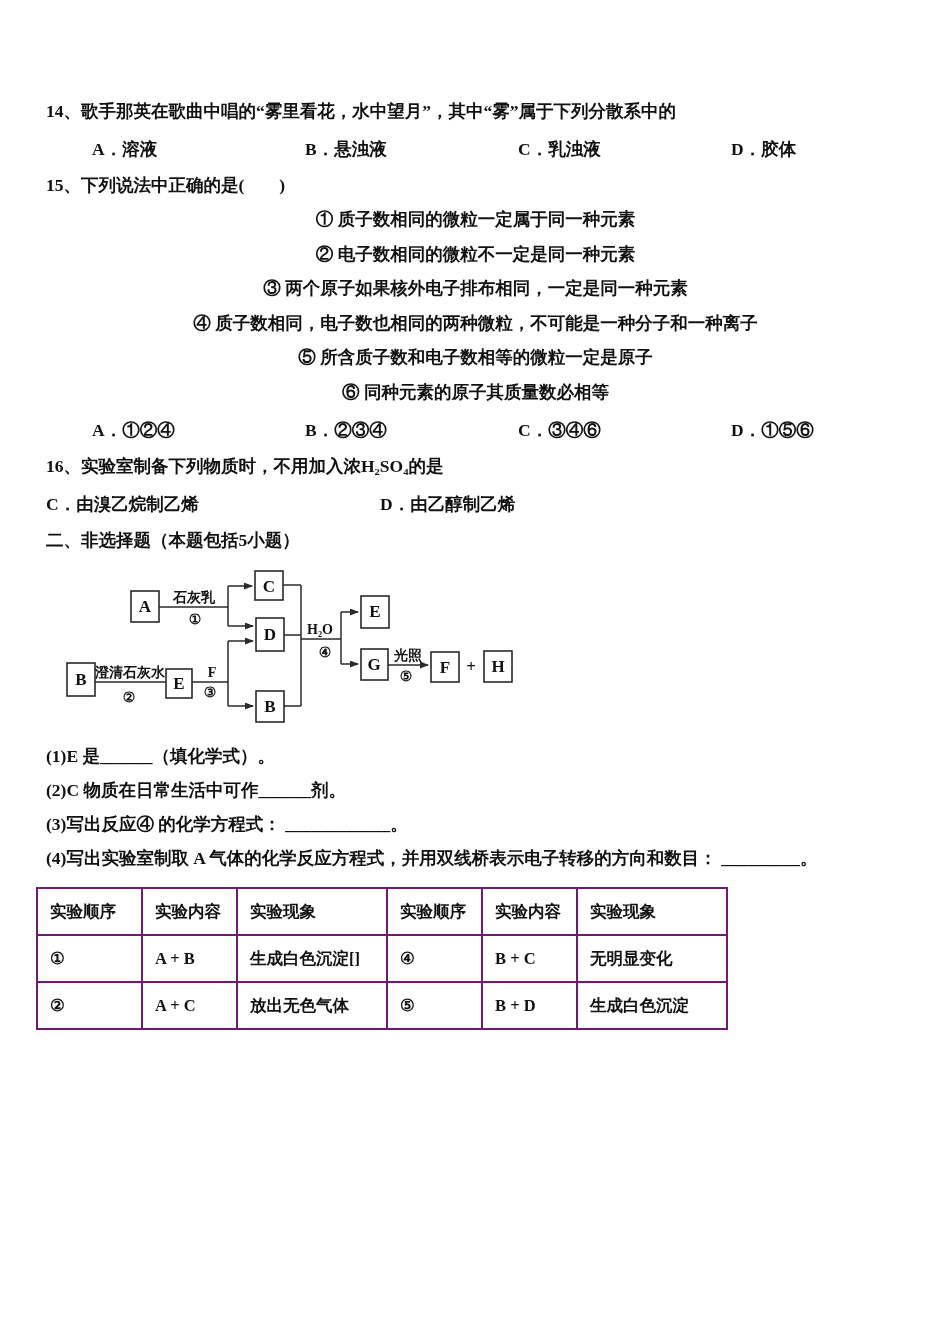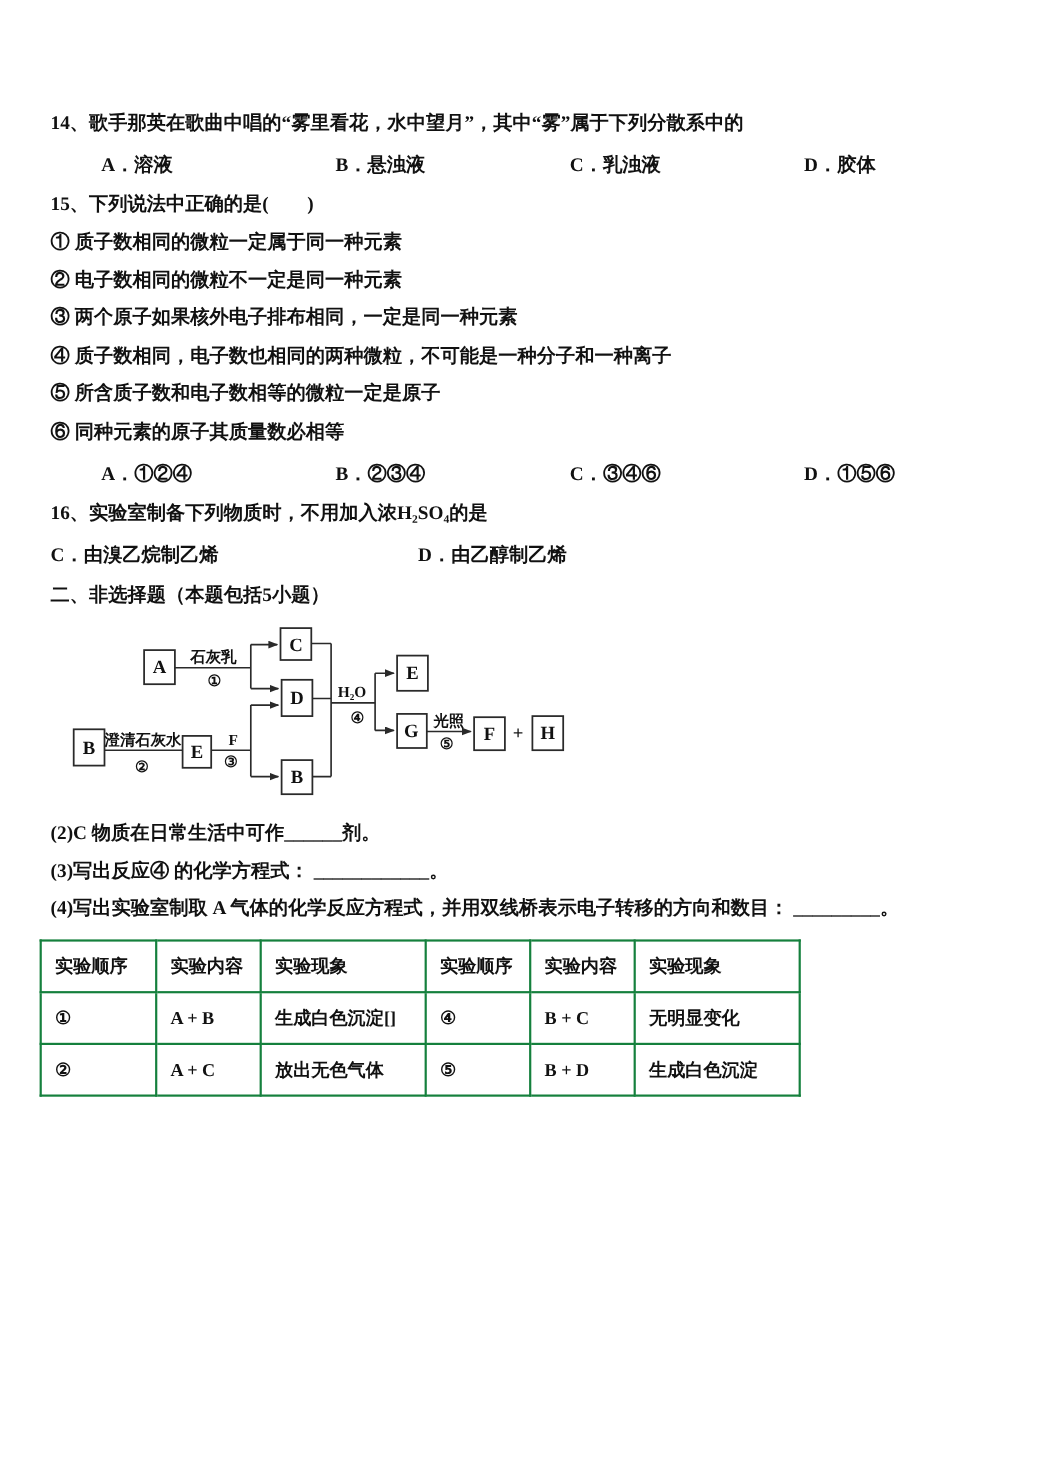--- a/index.html
+++ b/index.html
@@ -7,31 +7,31 @@
     width:950px;height:1344px;overflow:hidden;
     font-family:"Liberation Serif","DejaVu Serif",serif;
     font-weight:bold;color:#111;
   }
   .page{box-sizing:border-box;width:950px;height:1200px;padding:94px 45px 0 46px;}
   .t{font-size:17.5px;line-height:34px;white-space:nowrap;}
   .wrapline{font-size:17.5px;line-height:48px;white-space:normal;}
   .opt-row{line-height:34px;font-size:17.5px;margin:4px 0 2px 0;}
   .opt{display:inline-block;width:167px;margin-left:46px;}
   .opt-wide{display:inline-block;width:334px;}
-  .stmt{font-size:17.5px;line-height:34.5px;white-space:nowrap;}
+  .stmt{font-size:17.5px;line-height:34.5px;white-space:nowrap;text-align:center;}
   .q17stem{width:842px;}
   .q18stem{width:859px;font-size:17.5px;line-height:45px;}
   .diagram{margin:8px 0 2px 2px;}
   .prompt-block .t{line-height:34px;}
   table.exp{
     border-collapse:collapse;margin:12px 0 0 -10px;
     table-layout:fixed;
   }
   table.exp td{
-    border:2px solid #15803d;
+    border:2px solid #701a75;
     font-size:16.5px;
     padding:0 0 0 12px;
     vertical-align:middle;
     box-sizing:border-box;
   }
   table.exp tr{height:47px;}
   .c1{width:105px;} .c2{width:95px;} .c3{width:150px;}
   .c4{width:95px;} .c5{width:95px;} .c6{width:150px;}
   svg text{font-family:"Liberation Serif","DejaVu Serif",serif;font-weight:bold;fill:#111;}
   svg .box{fill:none;stroke:#2a2a2a;stroke-width:1.6;}
@@ -127,20 +127,21 @@
       <text class="lbl" x="162" y="132" text-anchor="middle">③</text>
       <text class="lbl" x="272" y="69" text-anchor="middle">H₂O</text>
       <text class="lbl" x="277" y="92" text-anchor="middle">④</text>
       <text class="lbl" x="360" y="95" text-anchor="middle">光照</text>
       <text class="lbl" x="358" y="116" text-anchor="middle">⑤</text>
       <text x="423" y="107" text-anchor="middle" font-size="17">+</text>
     </svg>
   </div>
 
   <div class="prompt-block">
+    <div class="t">(1)E 是______（填化学式）。</div>
     <div class="t">(2)C 物质在日常生活中可作______剂。</div>
     <div class="t">(3)写出反应④ 的化学方程式：  ____________。</div>
     <div class="t">(4)写出实验室制取 A 气体的化学反应方程式，并用双线桥表示电子转移的方向和数目：  _________。</div>
   </div>
 
 
   <table class="exp">
     <tbody>
         <tr>
       <td class="c1">实验顺序</td>

